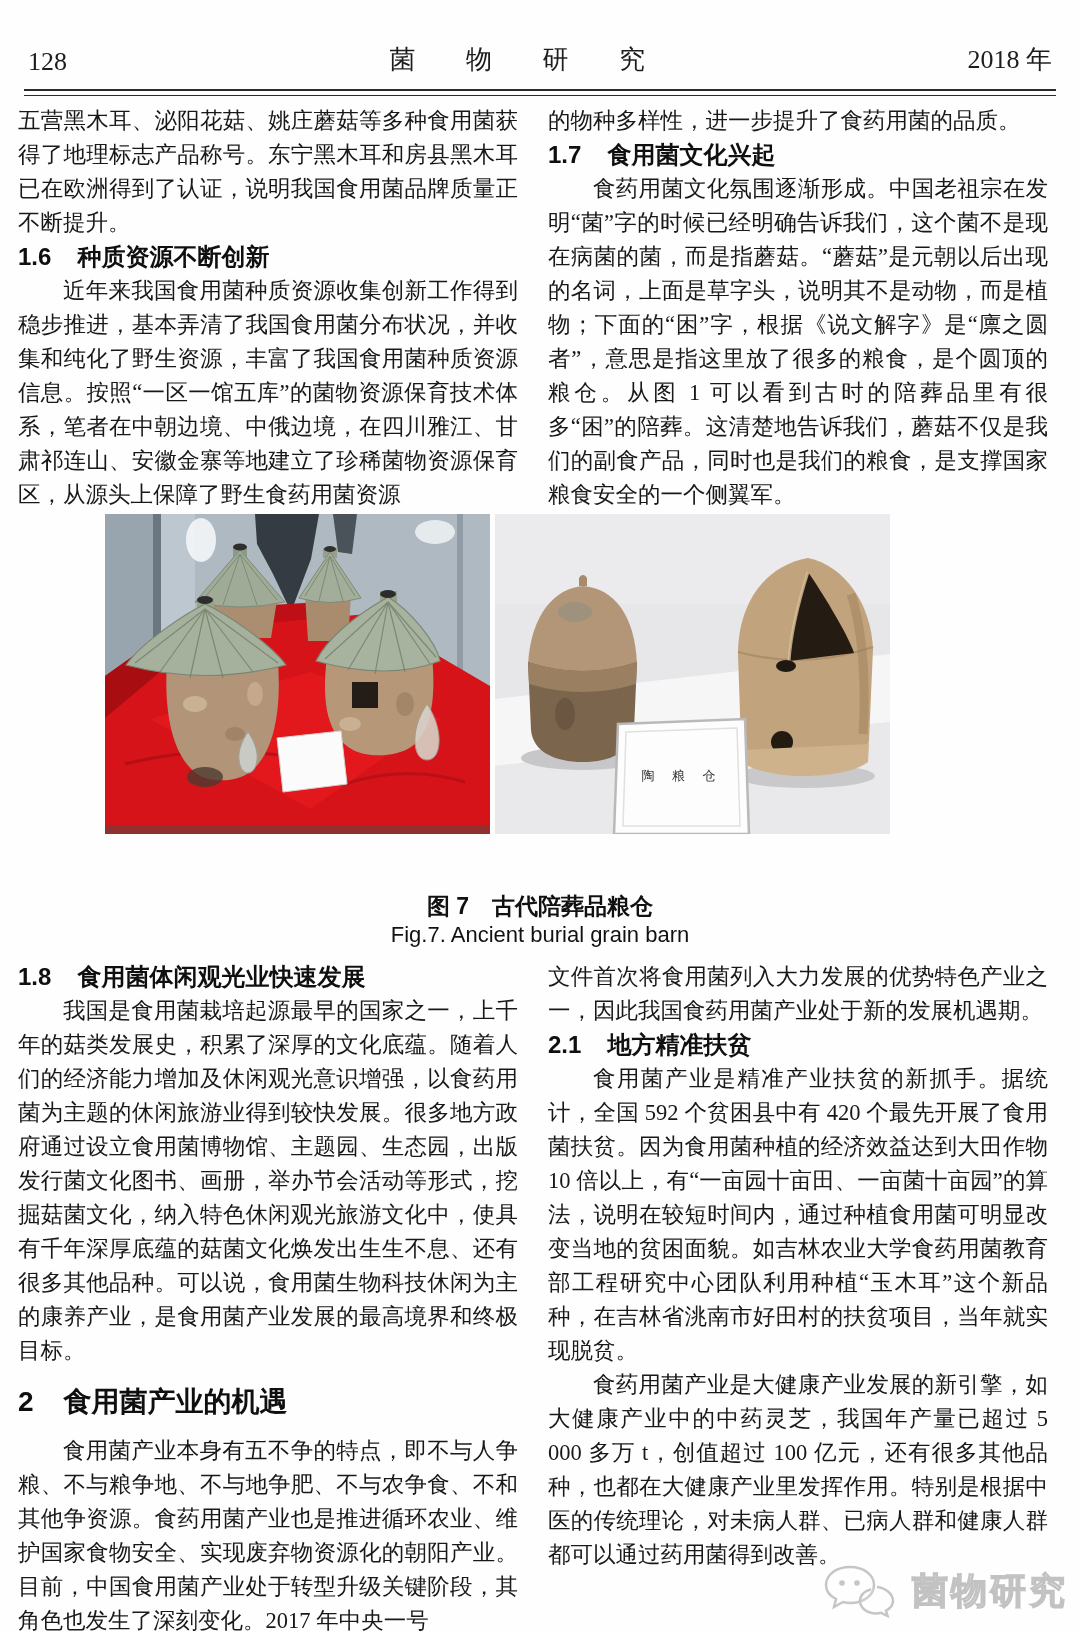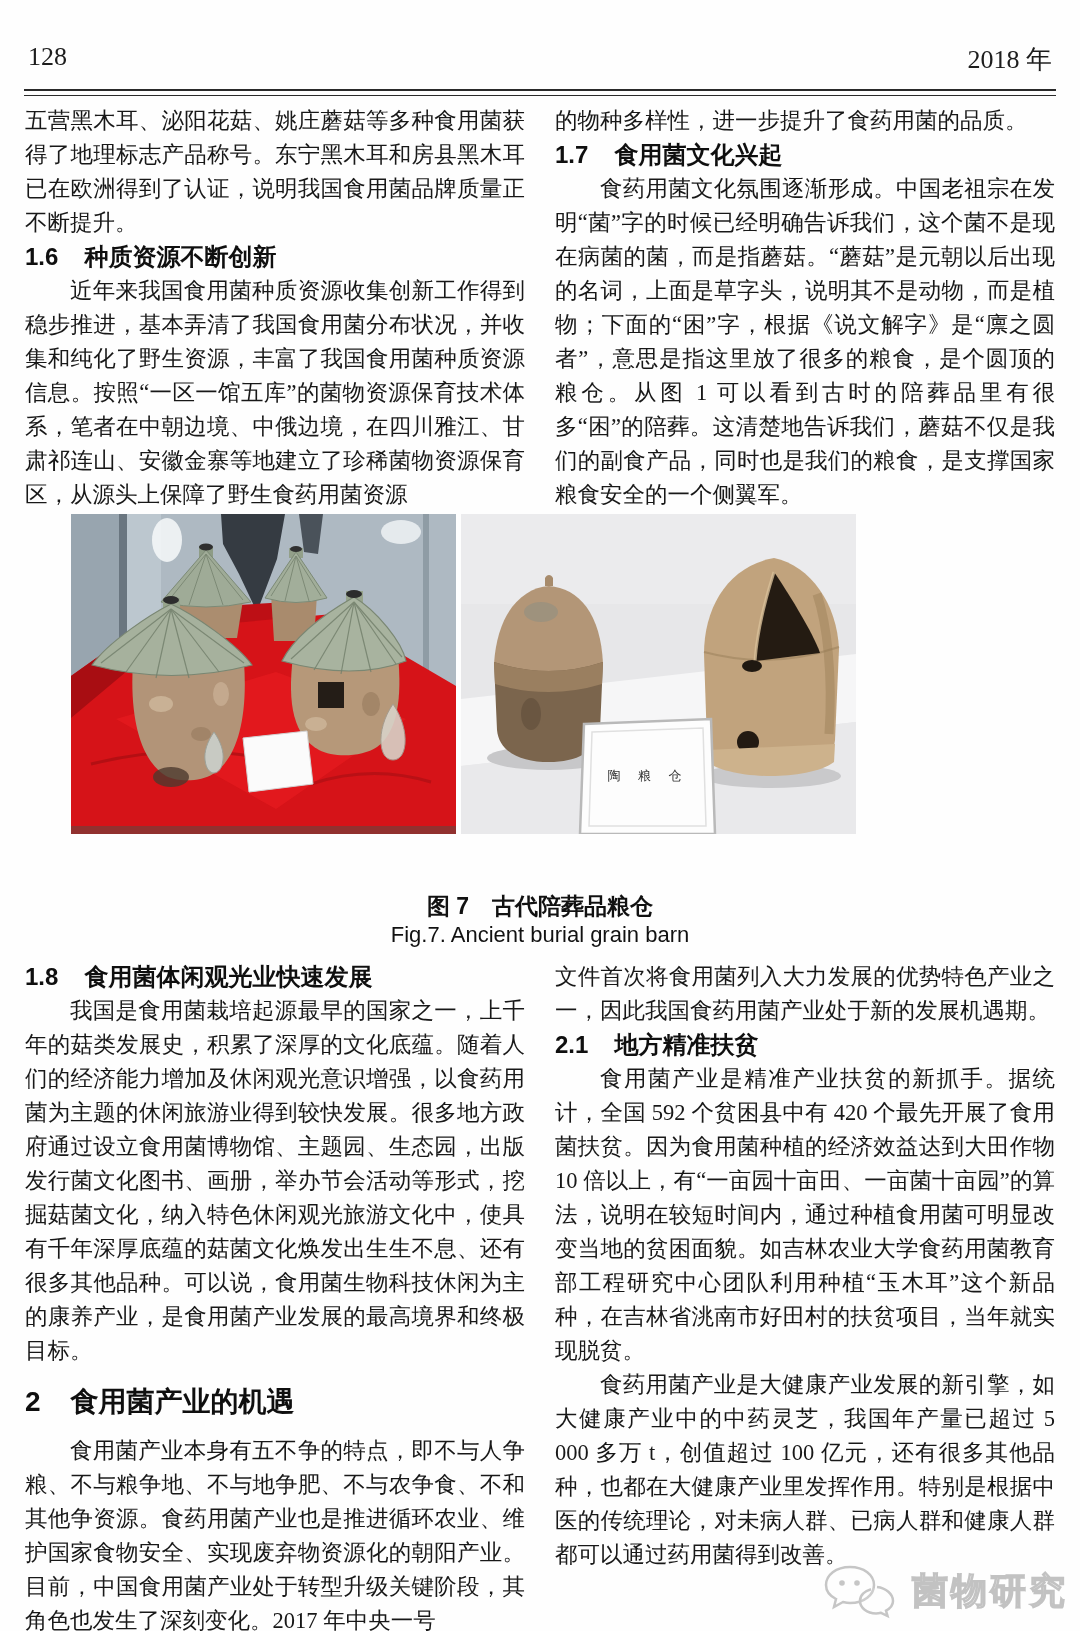--- a/index.html
+++ b/index.html
@@ -1,57 +1,58 @@
 <!DOCTYPE html>
 <html><head>
 <meta charset="utf-8">
 <style>
   html,body{margin:0;padding:0;}
   body{width:1080px;height:1631px;background:#ffffff;font-family:"Liberation Serif",serif;color:#181818;position:relative;overflow:hidden;}
 
   .page{position:relative;width:1080px;height:1631px;background:#fefefe;overflow:hidden;}
 
   
-  .page-header{display:flex;justify-content:space-between;align-items:flex-start;
+  .page-header{display:flex;justify-content:space-between;align-items:flex-end;
     padding:42px 28px 12px 28px;font-size:26px;color:#1d1d1d;}
   .journal-title{letter-spacing:22px;padding-left:22px;}
   .header-rule{margin:0 24px;height:4px;border-top:2.5px solid #2a2a2a;border-bottom:1.5px solid #2a2a2a;}
 
   
-  .columns{display:flex;gap:30px;padding:8px 25px 0 25px;}
+  .columns{display:flex;gap:30px;padding:8px 25px 0 18px;}
   .col{width:500px;}
   .col p{margin:0;font-size:22.5px;line-height:34px;text-align:justify;text-justify:inter-ideograph;}
   p.indent{text-indent:2em;}
   p.cont{text-indent:0;}
   h3.sub{font-family:"Liberation Sans",sans-serif;font-size:24px;line-height:34px;font-weight:700;margin:0;color:#0f0f0f;display:flex;}
   h3.sub .hnum{margin-right:26px;}
   h2.section{font-family:"Liberation Sans",sans-serif;font-size:28px;line-height:40px;font-weight:700;margin:14px 0 12px 0;color:#0f0f0f;display:flex;}
   h2.section .hnum{margin-right:30px;}
 
   
   .figure{margin-top:2px;}
-  .photos{margin-left:71px;display:flex;gap:5px;height:368px;}
+  .photos{margin-left:105px;display:flex;gap:5px;height:368px;}
   .photos svg{display:block;}
   .cap-zh{margin-top:9px;text-align:center;font-family:"Liberation Sans",sans-serif;font-weight:700;font-size:23px;color:#111;}
   .cap-en{text-align:center;font-family:"Liberation Sans",sans-serif;font-size:22px;color:#111;}
 
   .columns.lower{padding-top:12px;}
 
   
   .watermark{position:absolute;right:12px;bottom:12px;display:flex;align-items:center;gap:5px;pointer-events:none;}
   .watermark-text{font-family:"Liberation Sans",sans-serif;font-size:36px;font-weight:700;letter-spacing:3px;
     color:rgba(240,240,240,0.25);margin-left:12px;-webkit-text-stroke:1.3px #c2c2c2;}
 </style>
 </head>
 <body>
 
 <div class="page">
 
   <div class="page-header">
     <span>128</span>
+    <span class="journal-title">菌 物 研 究</span>
     <span>2018 年</span>
   </div>
   <div class="header-rule"></div>
 
   <div class="columns">
     <div class="col">
       <p class="cont">五营黑木耳、泌阳花菇、姚庄蘑菇等多种食用菌获得了地理标志产品称号。东宁黑木耳和房县黑木耳已在欧洲得到了认证，说明我国食用菌品牌质量正不断提升。</p>
       <h3 class="sub">
         <span class="hnum">1.6</span>
         <span>种质资源不断创新</span>

